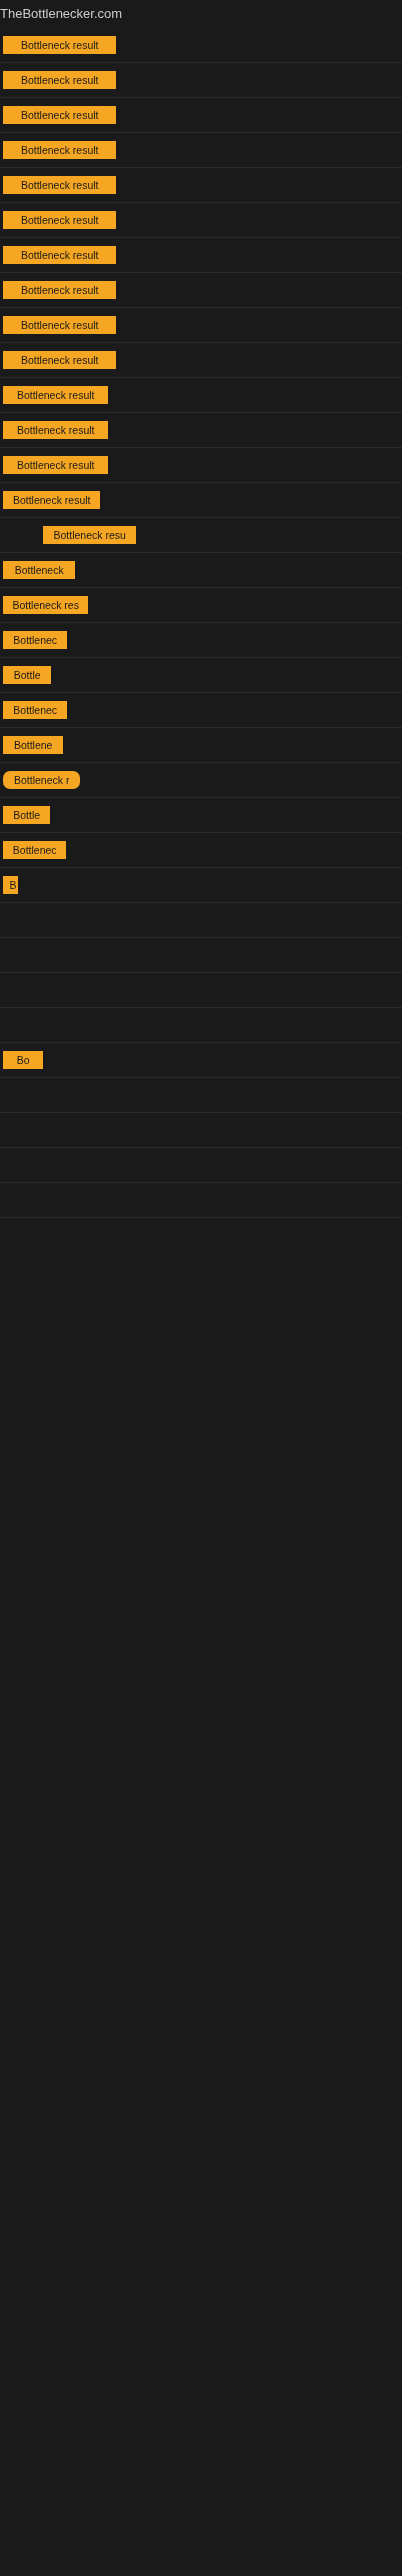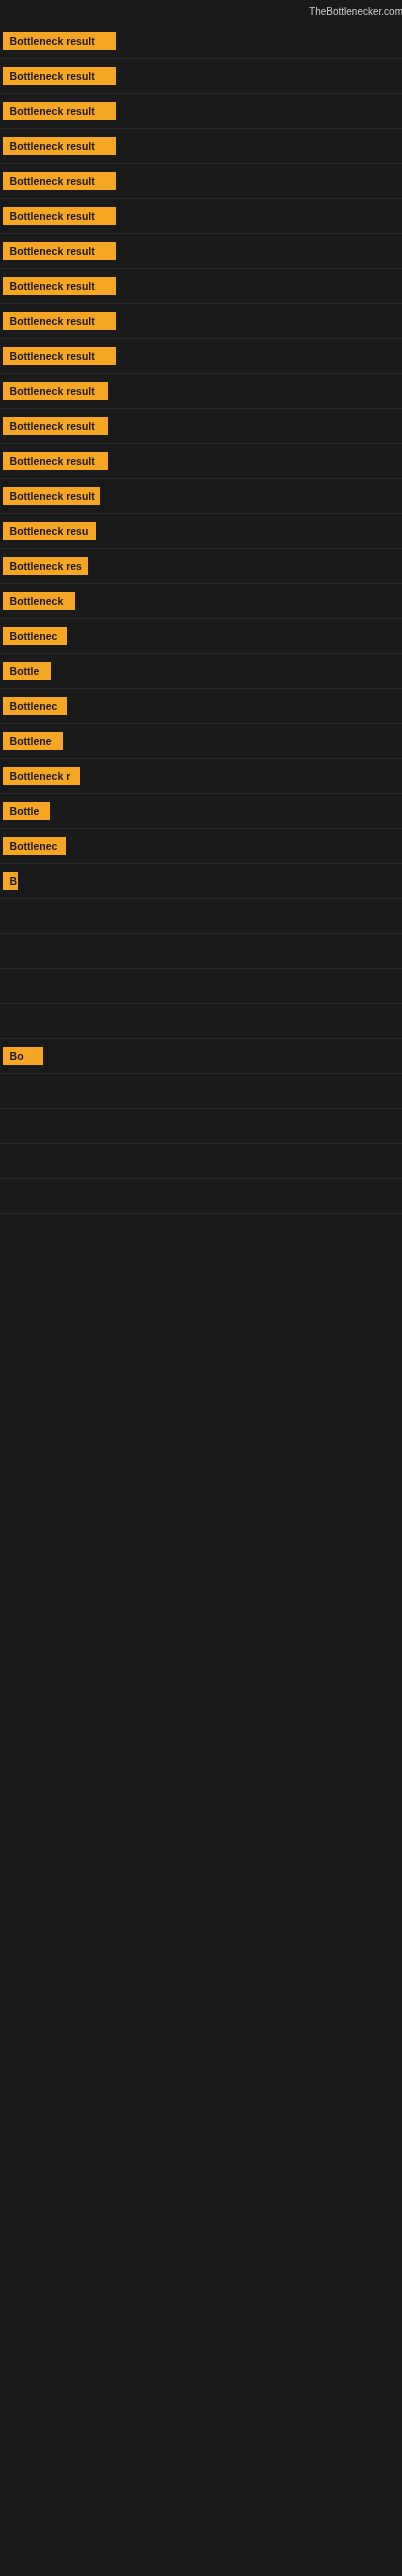--- a/index.html
+++ b/index.html
@@ -10,36 +10,37 @@
 
     body {
       width: 403px;
       min-height: 2576px;
       background-color: #1a1a1a;
       font-family: Arial, sans-serif;
       position: relative;
     }
 
     .site-title {
-      text-align: right;
+      text-align: left;
       color: #cccccc;
-      font-size: 10px;
+      font-size: 13px;
       padding: 6.4px 0;
       background-color: #1a1a1a;
     }
 
     .bottleneck-bar {
       display: inline-block;
       background-color: #f5a623;
       color: #1a1a1a;
       font-size: 10.5px;
-      font-weight: bold;
+      font-weight: normal;
       padding: 3.2px 6.4px;
       white-space: nowrap;
       overflow: hidden;
+      text-align: center;
     }
 
     .row {
       display: flex;
       align-items: center;
       padding: 4.8px 3.2px;
       border-bottom: 0.8px solid #2a2a2a;
       min-height: 35px;
     }
   </style>
@@ -87,42 +88,42 @@
     <div class="row">
       <div class="bottleneck-bar" style="width: 105px;">Bottleneck result</div>
     </div>
     <div class="row">
       <div class="bottleneck-bar" style="width: 105px;">Bottleneck result</div>
     </div>
     <div class="row">
       <div class="bottleneck-bar" style="width: 97px;">Bottleneck result</div>
     </div>
     <div class="row">
-      <div class="bottleneck-bar" style="width: 93px;">Bottleneck resu</div>
+      <div class="bottleneck-bar" style="width: 93px; margin-left: 40px;">Bottleneck resu</div>
+    </div>
+    <div class="row">
+      <div class="bottleneck-bar" style="width: 72px;">Bottleneck</div>
     </div>
     <div class="row">
       <div class="bottleneck-bar" style="width: 85px;">Bottleneck res</div>
-    </div>
-    <div class="row">
-      <div class="bottleneck-bar" style="width: 72px;">Bottleneck</div>
     </div>
     <div class="row">
       <div class="bottleneck-bar" style="width: 64px;">Bottlenec</div>
     </div>
     <div class="row">
       <div class="bottleneck-bar" style="width: 48px;">Bottle</div>
     </div>
     <div class="row">
       <div class="bottleneck-bar" style="width: 64px;">Bottlenec</div>
     </div>
     <div class="row">
       <div class="bottleneck-bar" style="width: 60px;">Bottlene</div>
     </div>
     <div class="row">
-      <div class="bottleneck-bar" style="width: 77px;">Bottleneck r</div>
+      <div class="bottleneck-bar" style="width: 77px; border-radius: 7px;">Bottleneck r</div>
     </div>
     <div class="row">
       <div class="bottleneck-bar" style="width: 47px;">Bottle</div>
     </div>
     <div class="row">
       <div class="bottleneck-bar" style="width: 63px;">Bottlenec</div>
     </div>
     <div class="row">
       <div class="bottleneck-bar" style="width: 14.5px;">B</div>
     </div>

